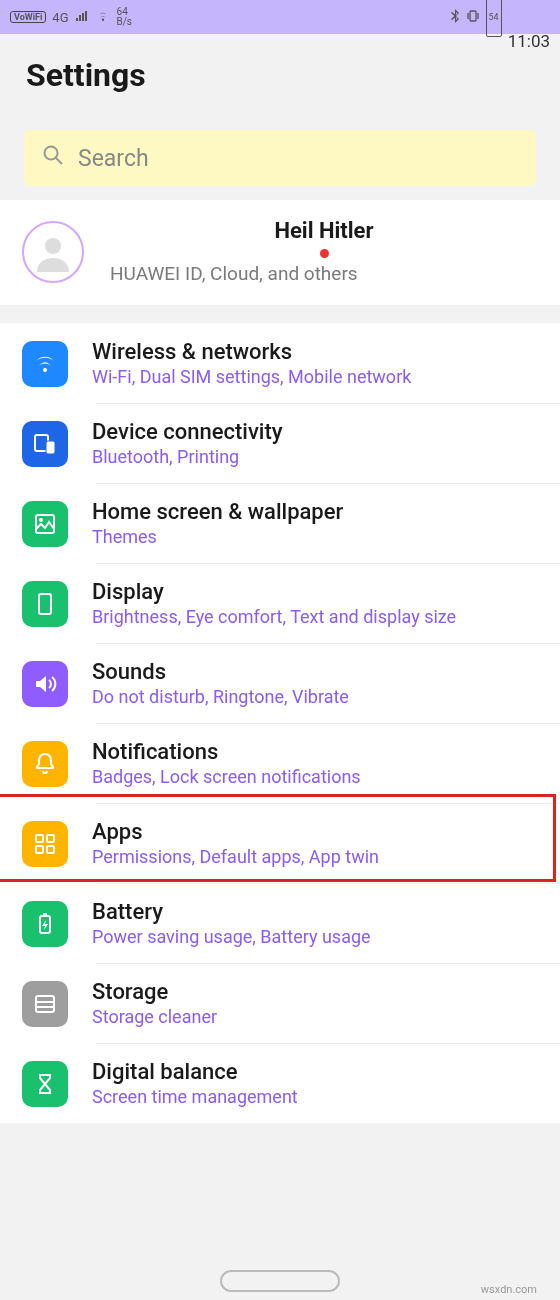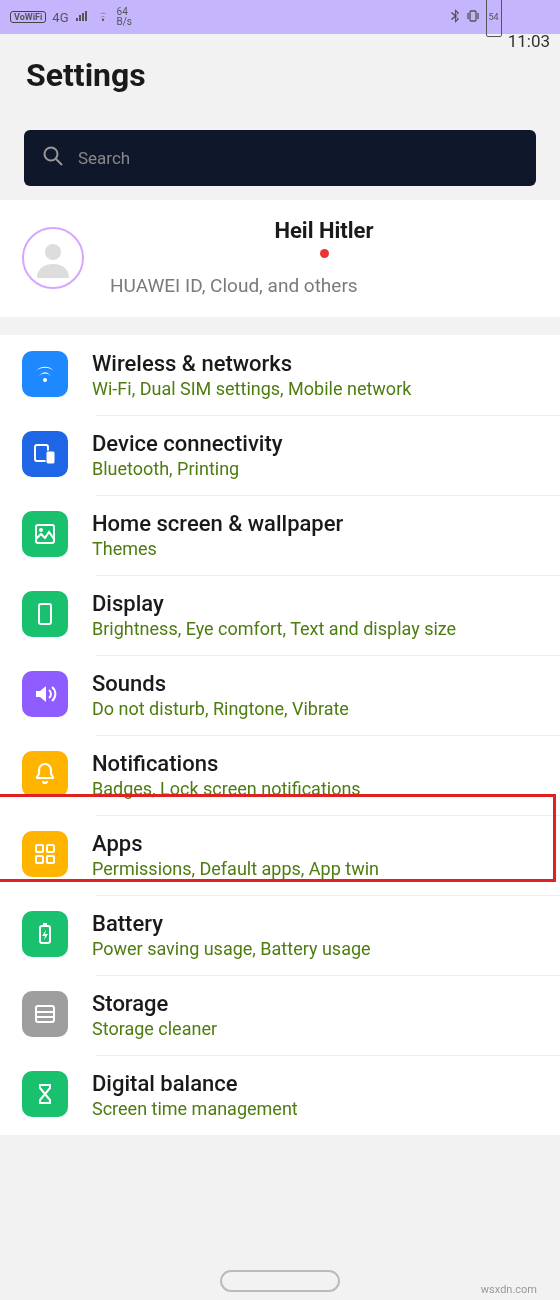--- a/index.html
+++ b/index.html
@@ -28,71 +28,71 @@
   }
   .speed-box { display:flex; flex-direction:column; line-height:1; font-size:10px; align-items:flex-start;}
   .page-title {
     font-size: 32px;
     font-weight: 700;
     padding: 22px 26px 28px;
     background: #f2f2f2;
   }
   .search-bar {
     margin: 8px 24px 14px;
-    background: #0f172a;
+    background: #fef9c3;
     border-radius: 6px;
     height: 56px;
     display: flex;
     align-items: center;
     padding: 0 18px;
     color: #888;
-    font-size: 17px;
+    font-size: 23px;
     gap: 14px;
   }
   .account-row {
     background: #fff;
     display: flex;
     align-items: center;
     padding: 18px 22px 20px;
     gap: 26px;
     margin-top: 2px;
   }
   .avatar {
     width: 62px; height: 62px; border-radius: 50%;
     border: 2px solid #d6a6ff;
     display: flex; align-items: center; justify-content: center;
   }
   .acct-name { font-size: 22px; font-weight: 700; display:flex; align-items:center; gap:6px;flex-direction:column;}
   .dot { width:9px; height:9px; background:#e33; border-radius:50%; display:inline-block;}
-  .acct-sub { font-size: 19px; color: #7a7a7a; margin-top: 16px;}
+  .acct-sub { font-size: 19px; color: #7a7a7a; margin-top: 4px;}
   .gap { height: 18px; background:#f2f2f2;}
   .list { background: #fff; }
   .item {
     display: flex;
-    align-items: flex-start;
+    align-items: flex-end;
     padding: 16px 14px 16px 22px;
     gap: 24px;
     position: relative;
   }
   .item + .item::before {
     content:"";
     position:absolute;
     top:0; left:96px; right:0;
     height:1px;
     background:#eee;
   }
   .icon-box {
     width: 46px; height: 46px; border-radius: 10px;
     display:flex; align-items:center; justify-content:center;
     flex-shrink: 0;
     color:#fff;
   }
   .item-text { flex: 1; }
   .item-title { font-size: 22px; font-weight: 500; color:#1a1a1a;}
-  .item-sub { font-size: 18px; color:#4d7c0f; margin-top: 2px;}
+  .item-sub { font-size: 18px; color:#8b5cf6; margin-top: 2px;}
   .highlight {
     position: absolute;
     border: 3px solid #d22;
     pointer-events: none;
   }
   .navbar {
     position:absolute; bottom:8px; left:0; right:0;
     display:flex; justify-content:center;
   }
   .pill { width:120px; height:22px; border:2px solid #bbb; border-radius: 14px;}

